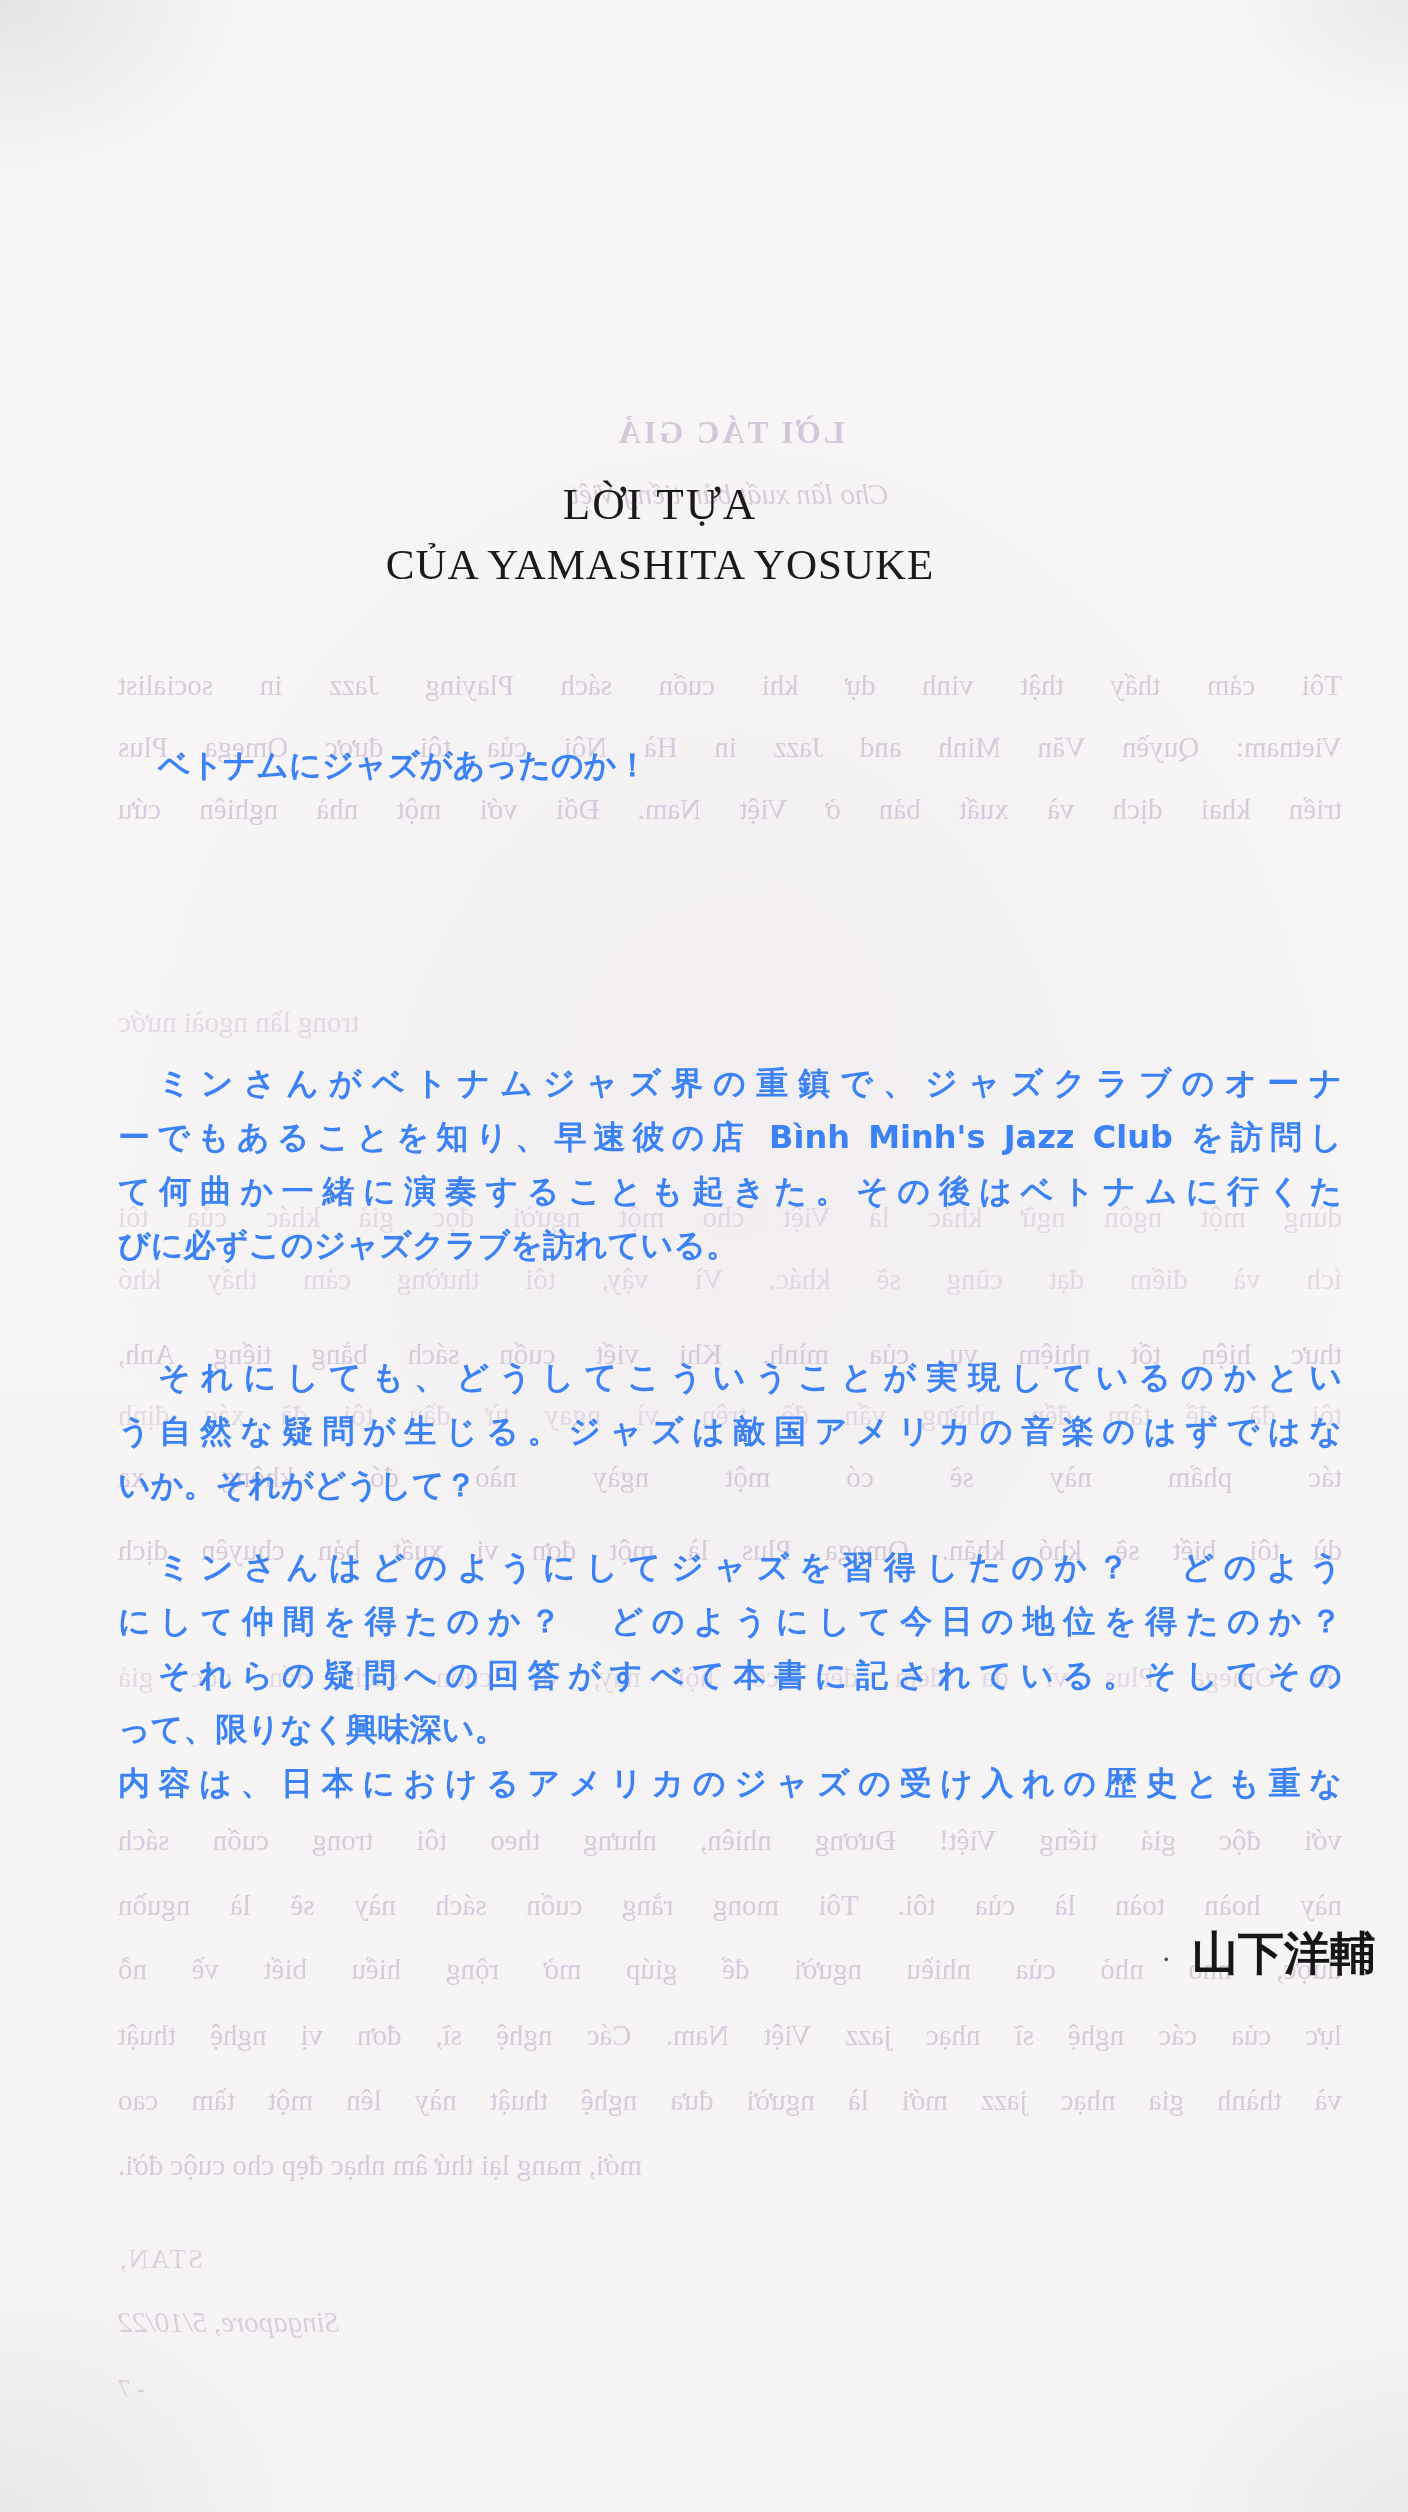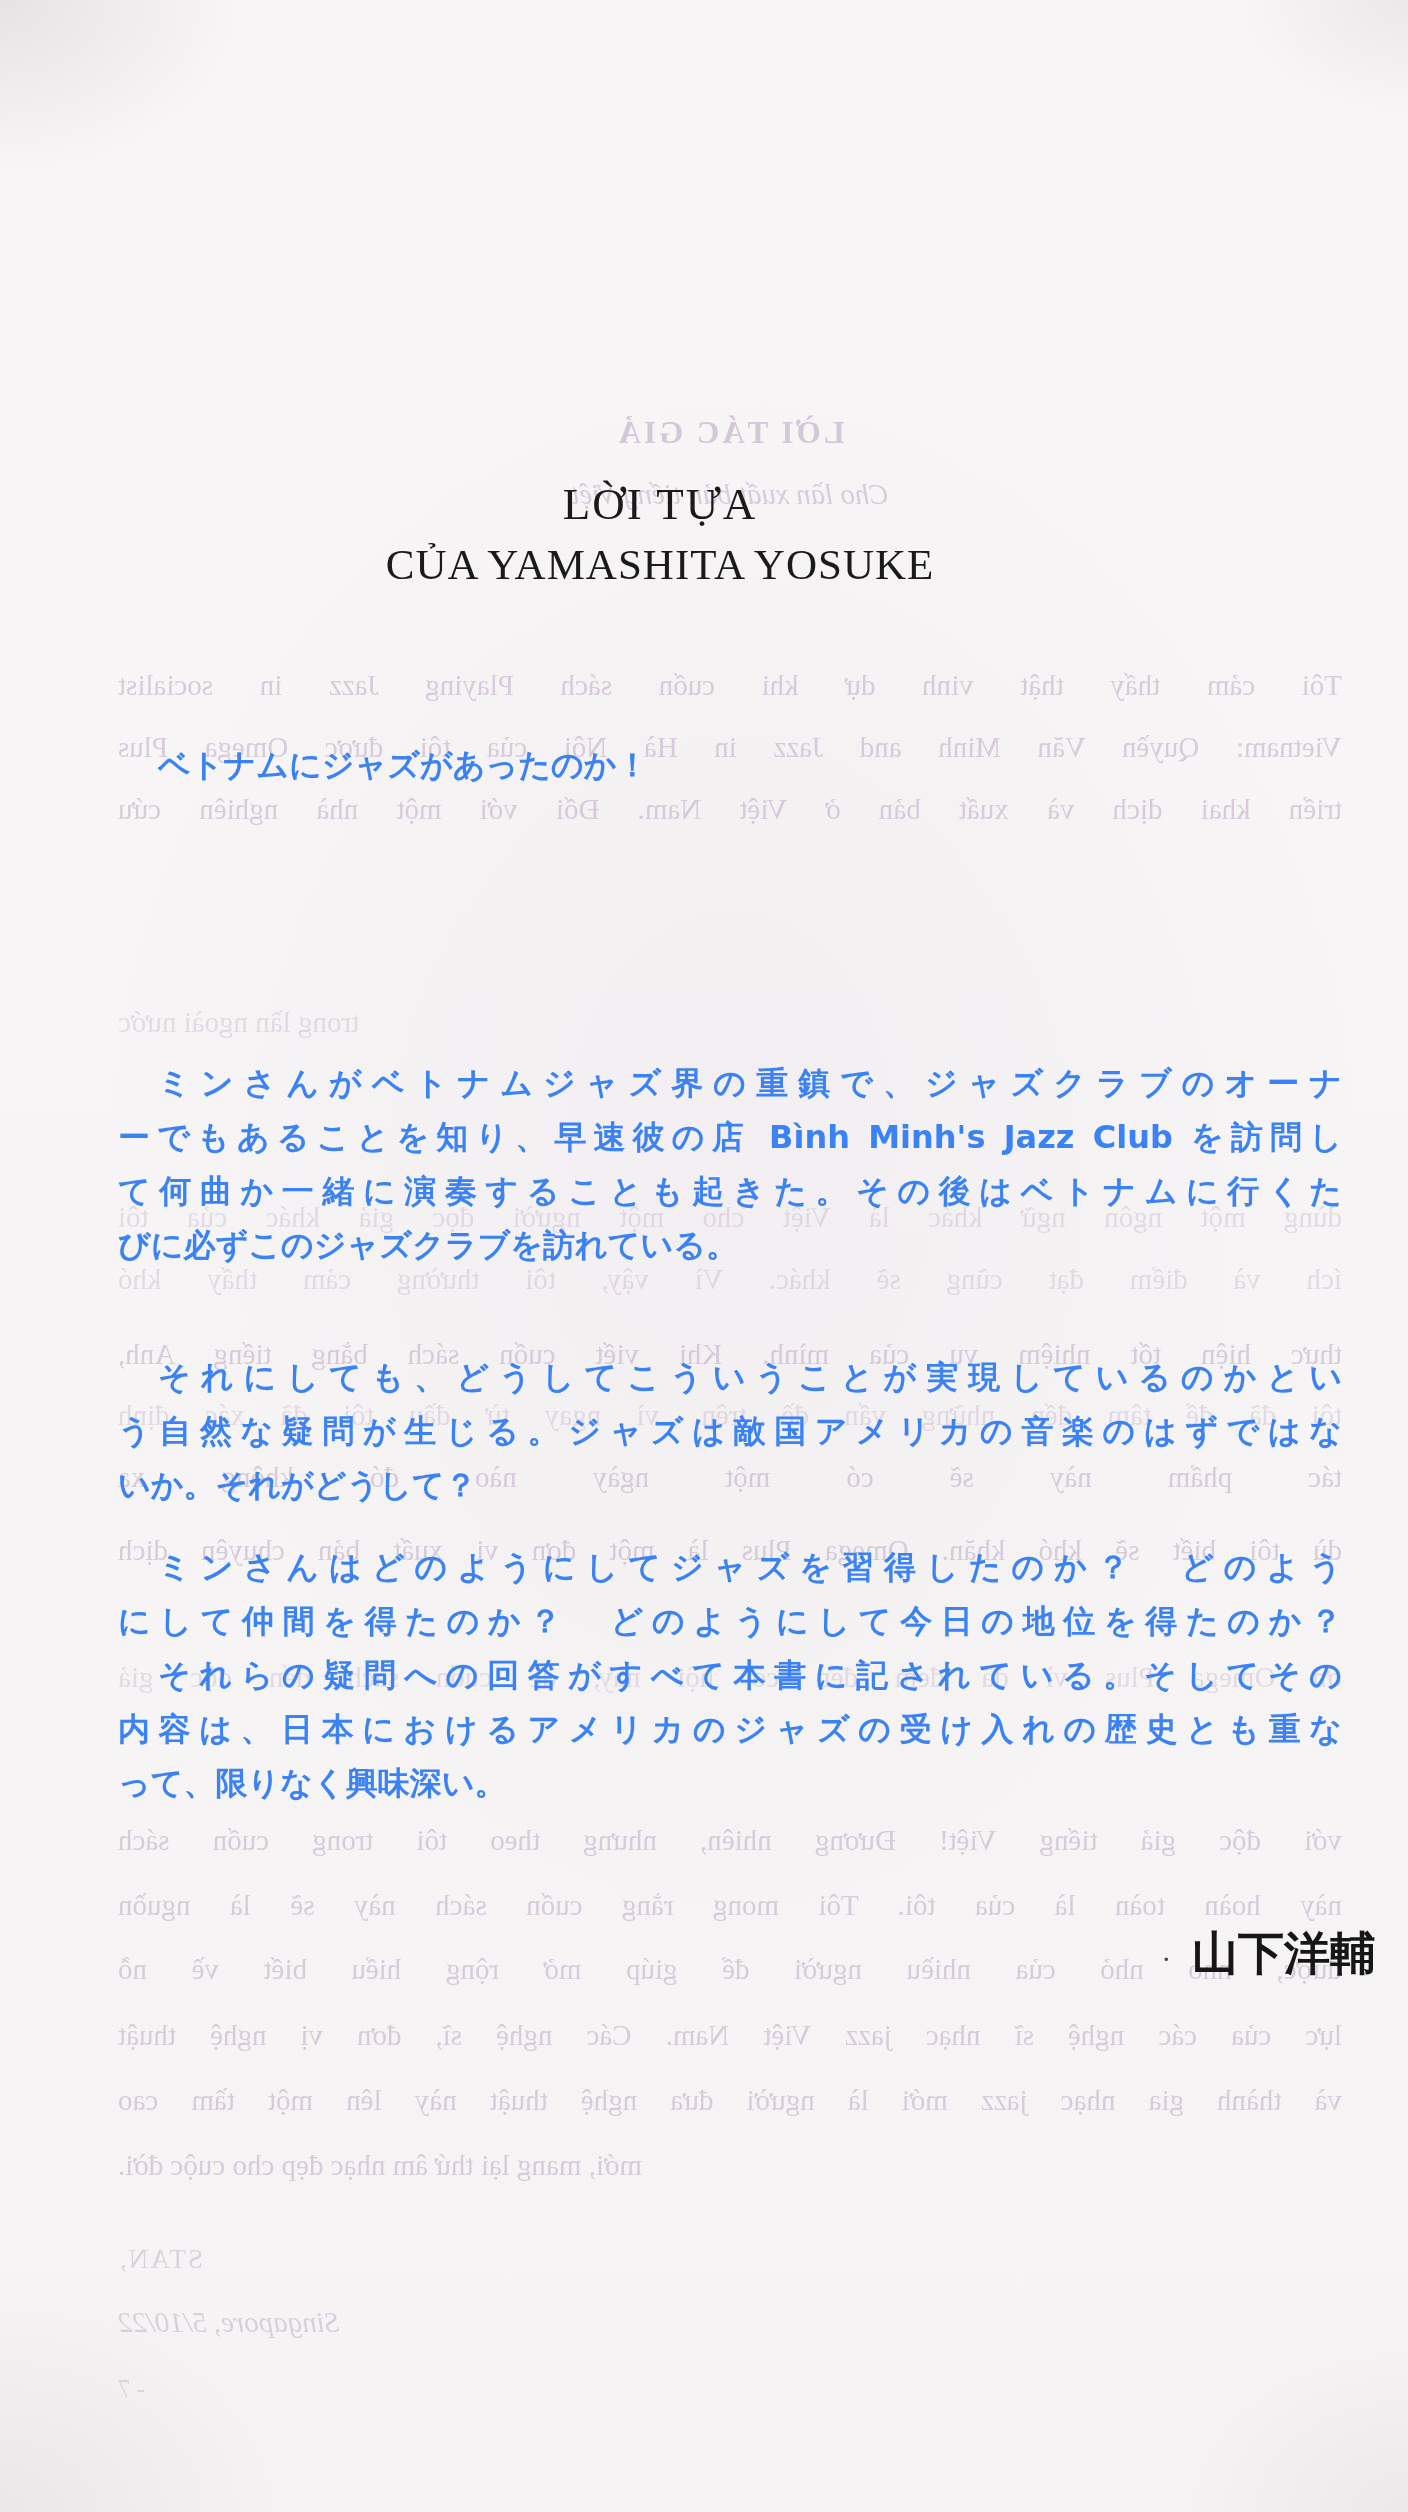--- a/index.html
+++ b/index.html
@@ -109,22 +109,22 @@
   <div class="jp-para pD">
     <div class="jline indent full">それにしても、どうしてこういうことが実現しているのかとい</div>
     <div class="jline full">う自然な疑問が生じる。ジャズは敵国アメリカの音楽のはずではな</div>
     <div class="jline">いか。それがどうして？</div>
   </div>
 
   <div class="jp-para pEF">
     <div class="jline indent full">ミンさんはどのようにしてジャズを習得したのか？　どのよう</div>
     <div class="jline full">にして仲間を得たのか？　どのようにして今日の地位を得たのか？</div>
     <div class="jline indent full">それらの疑問への回答がすべて本書に記されている。そしてその</div>
+    <div class="jline">って、限りなく興味深い。</div>
     <div class="jline full">内容は、日本におけるアメリカのジャズの受け入れの歴史とも重な</div>
-    <div class="jline">って、限りなく興味深い。</div>
   </div>
 
 
   <div class="signature">
     <span class="sig-dot">.</span><span>山下洋輔</span>
   </div>
 
 </div>
 
 </body></html>

